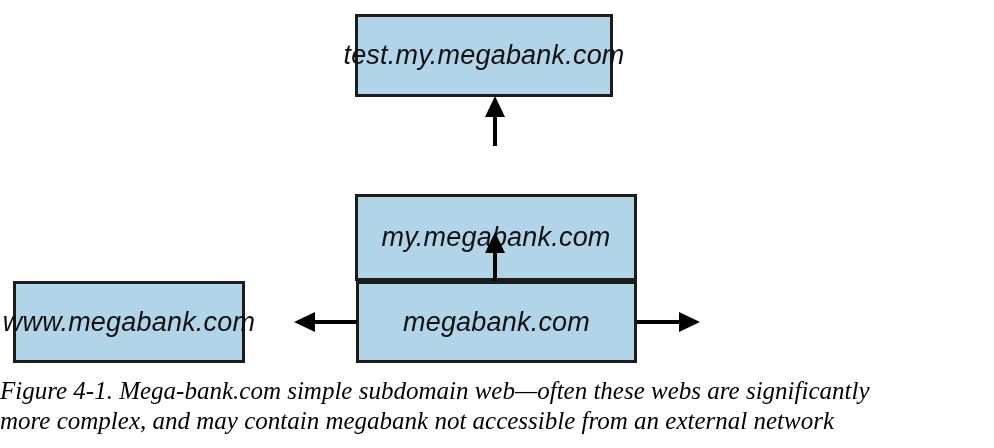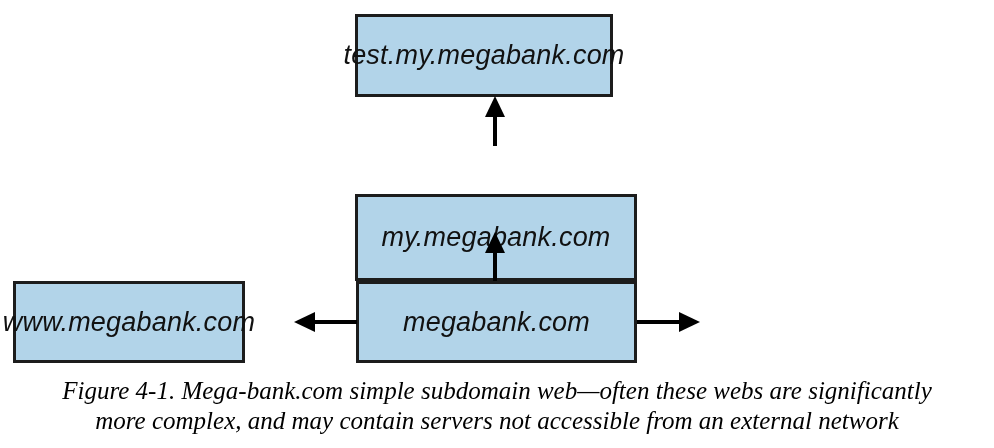--- a/index.html
+++ b/index.html
@@ -37,21 +37,21 @@
     position: absolute;
     left: 0; top: 0;
     width: 994px; height: 448px;
     pointer-events: none;
   }
   .caption {
     position: absolute;
     left: 0;
     top: 376px;
     width: 994px;
-    text-align: center;
+    text-align: left;
     font-family: "Liberation Serif", serif;
     font-style: italic;
     font-size: 25px;
     line-height: 30px;
     color: #000000;
   }
 </style>
 </head>
 <body>
 
@@ -92,16 +92,16 @@
     </g>
 
     <g>
       <line x1="637" y1="322" x2="684" y2="322" stroke="#000000" stroke-width="4"></line>
       <polygon points="700,322 679,312 679,332" fill="#000000"></polygon>
     </g>
   </svg>
 
   <div class="caption">
     <div>Figure 4-1. Mega-bank.com simple subdomain web—often these webs are significantly</div>
-    <div>more complex, and may contain servers not accessible from an external network</div>
+    <div>more complex, and may contain megabank not accessible from an external network</div>
   </div>
 
 </div>
 
 </body></html>

